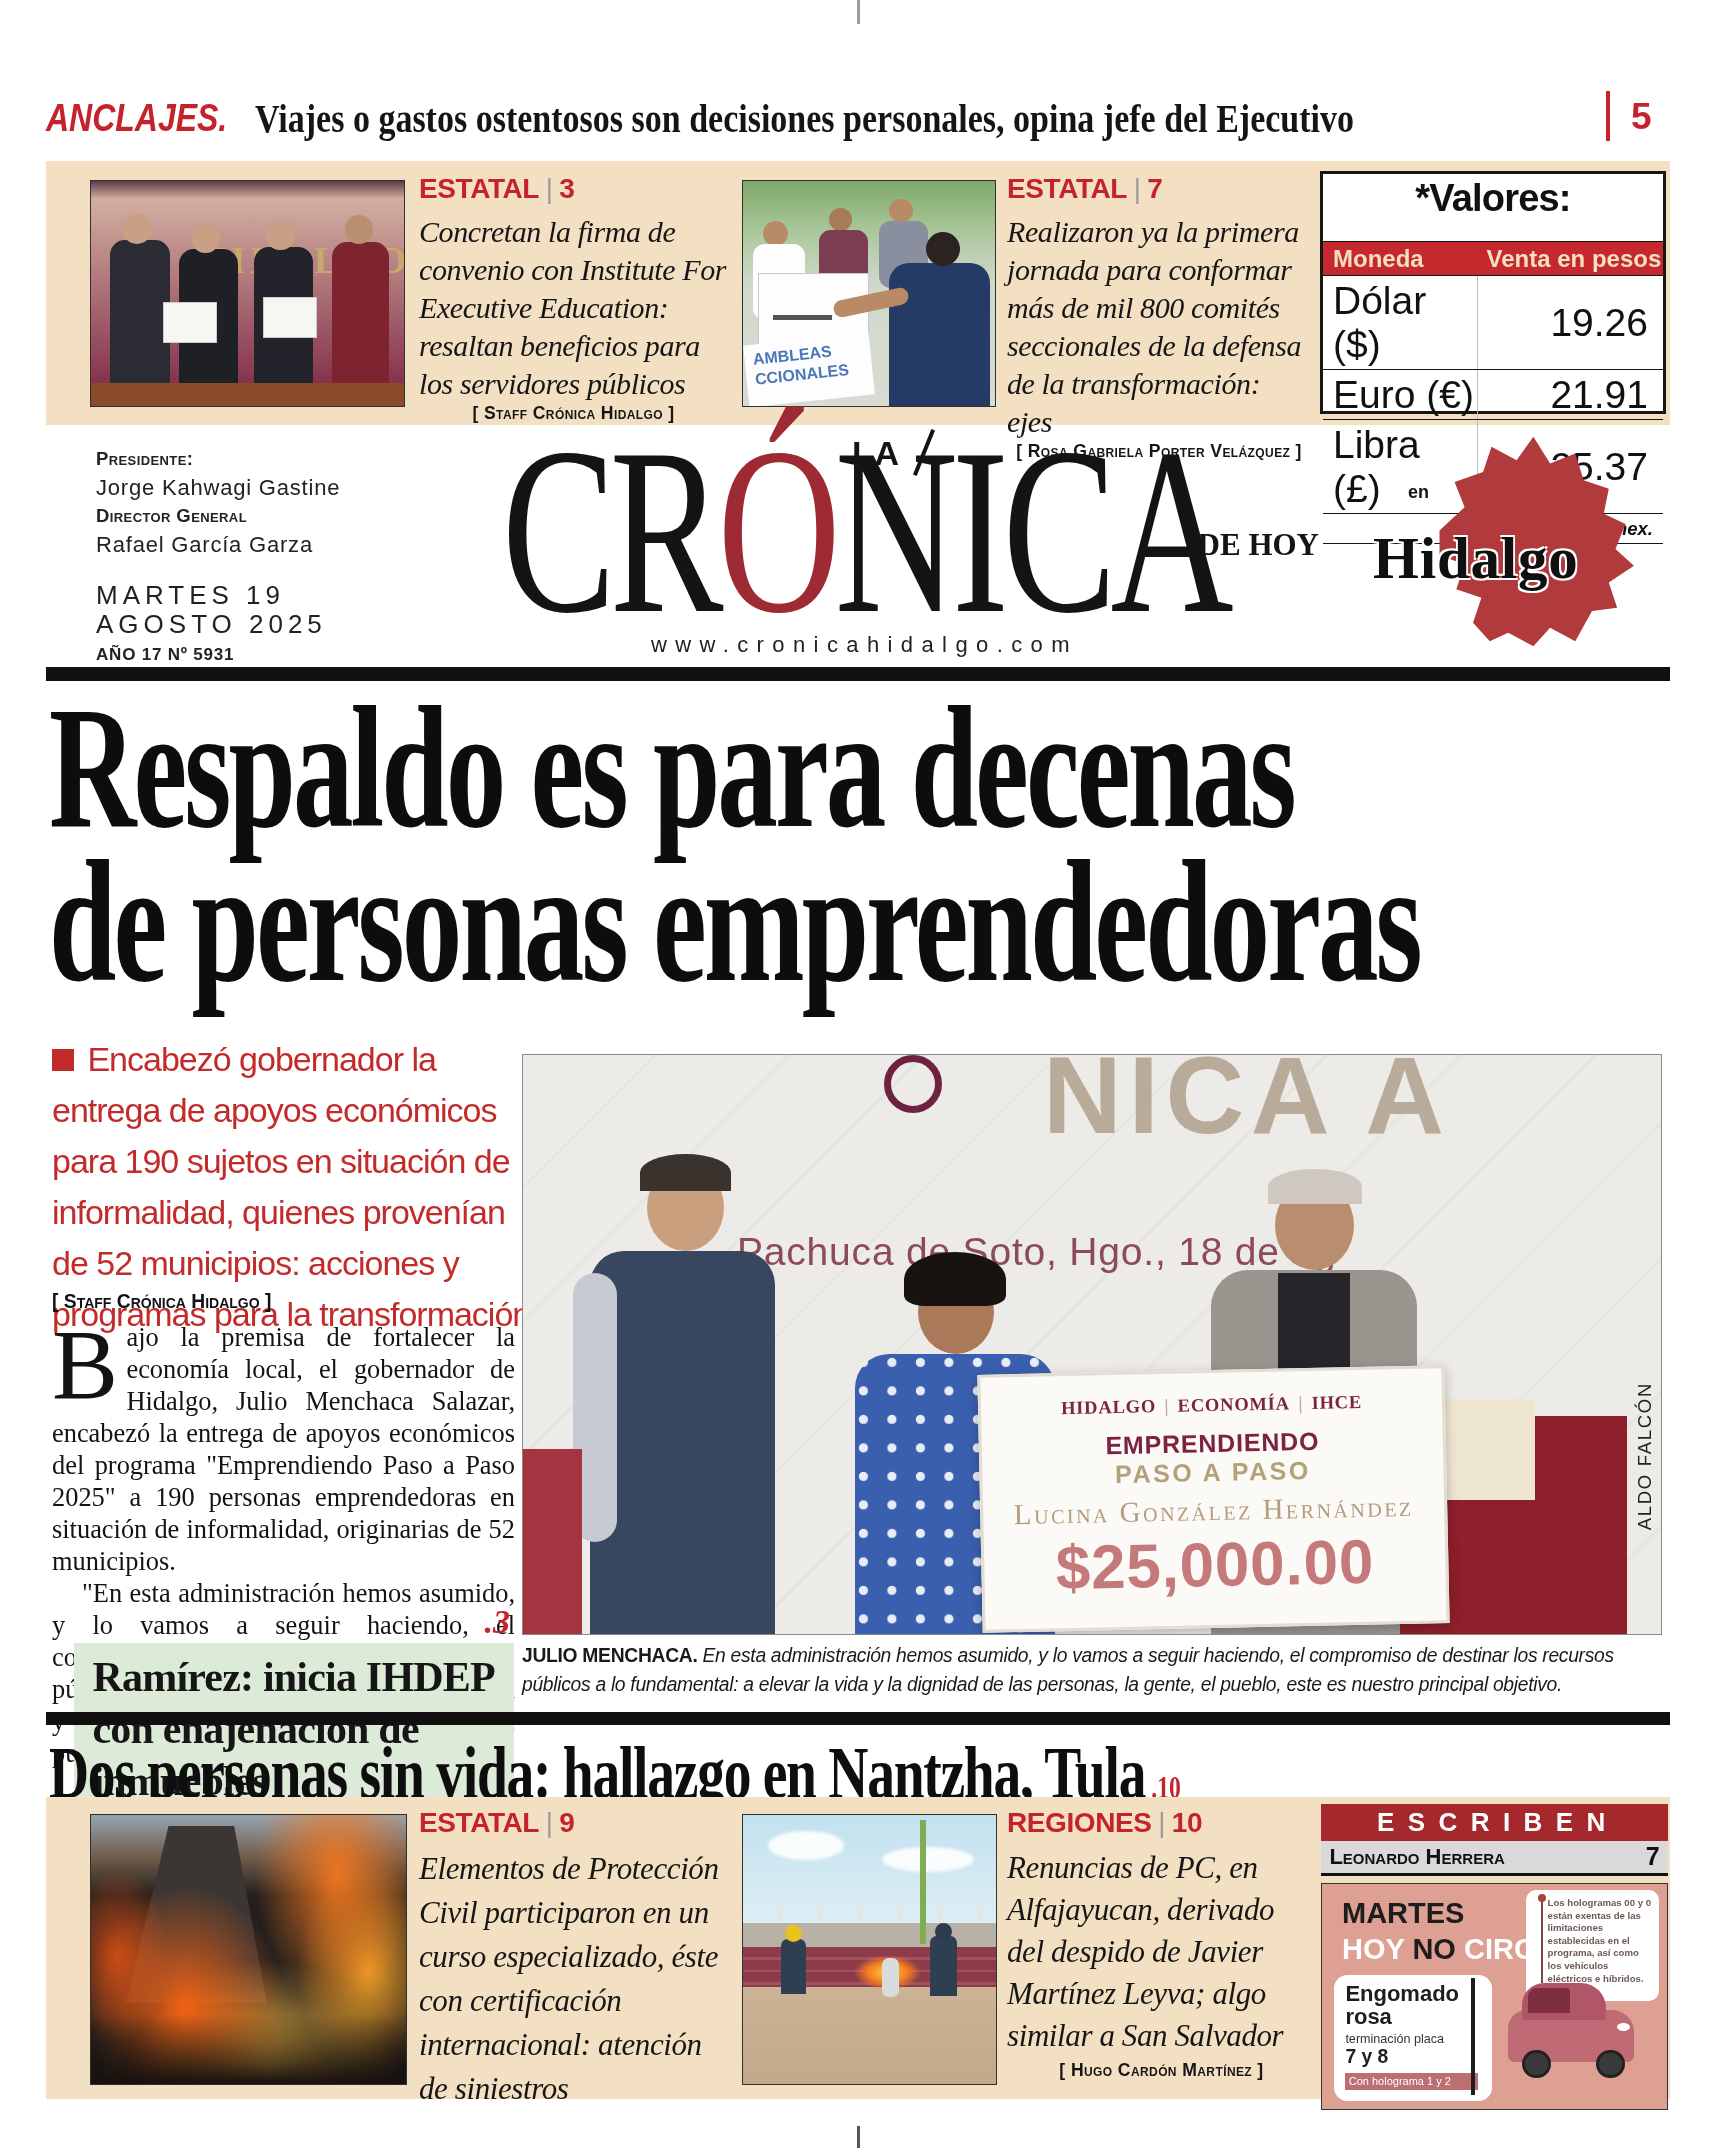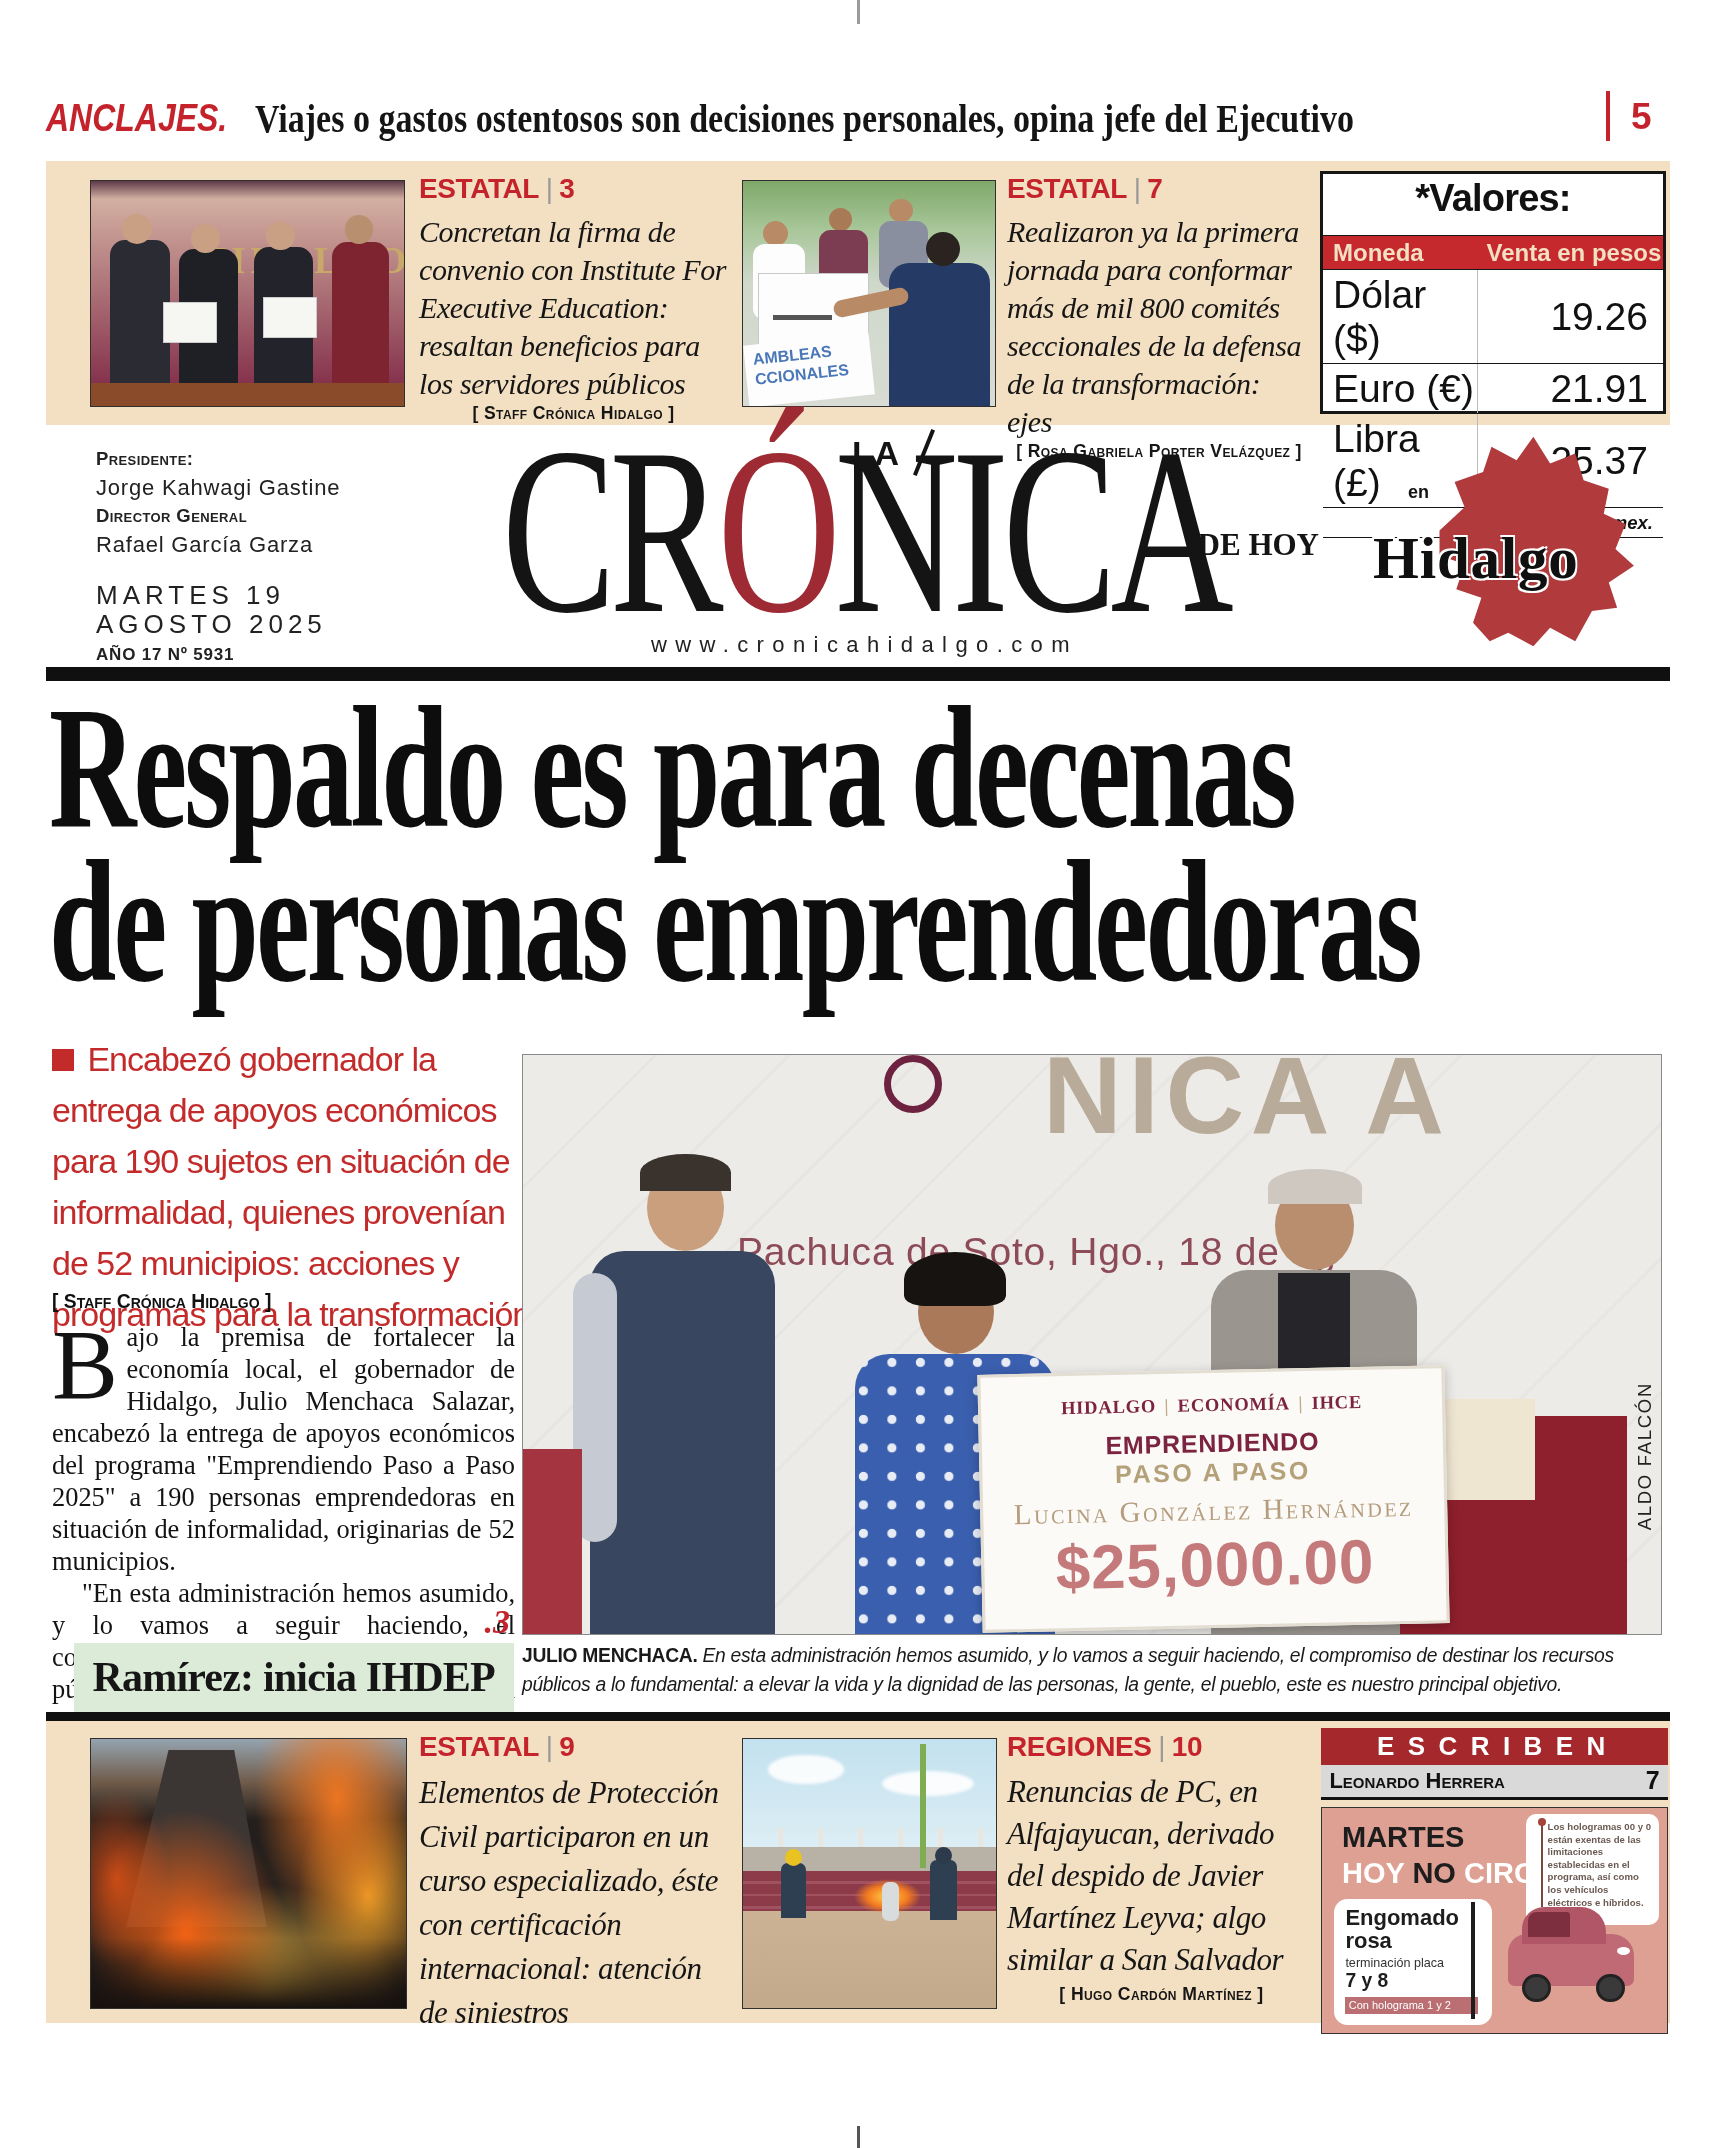--- a/index.html
+++ b/index.html
@@ -14,33 +14,33 @@
   
   #banner{left:46px;top:81px;width:1624px;height:74px;display:flex;align-items:center;}
   #banner .kicker{font-style:italic;font-weight:900;font-size:39px;color:#c5232b;transform:scaleX(.82);}
   #banner .bhead{font-family:"Liberation Serif",serif;font-weight:700;font-size:40px;color:#151515;transform:scaleX(.85);margin-left:-11.7px;}
   #banner .pbar{position:absolute;right:60px;top:10px;width:4.2px;height:50px;background:#c5232b;}
   #banner .pnum{position:absolute;right:18.5px;top:15px;font-weight:900;font-size:37px;color:#c5232b;}
 
   
   .band{background:#f3dfc2;}
   #band1{left:46px;top:161px;width:1624px;height:264px;}
-  #band2{left:46px;top:1721px;width:1624px;height:302px;}
+  #band2{left:46px;top:1797px;width:1624px;height:302px;}
   .photo{position:absolute;border:1.7px solid #31302e;overflow:hidden;background:#999;}
   .art{position:absolute;display:flex;flex-direction:column;}
   .sec-head{font-weight:900;font-size:28px;letter-spacing:-0.4px;color:#c5232b;}
   .sec-head .sep{color:#9a9a9a;font-weight:400;padding:0 6.7px;}
   .sec-head .pg{color:#c5232b;}
   .it-head{font-family:"Liberation Serif",serif;font-style:italic;font-size:30px;line-height:38px;color:#161616;margin-top:8.4px;letter-spacing:-0.4px;}
   .byline{font-weight:700;font-size:17.6px;text-align:center;font-variant:small-caps;letter-spacing:0.4px;color:#161616;}
 
   
   #valores{position:absolute;left:1274px;top:10px;width:346px;height:243px;background:#fff;border:3.4px solid #161616;box-sizing:border-box;}
   #valores .vtitle{text-align:center;font-weight:700;font-size:38px;padding-top:3.4px;letter-spacing:-0.8px;}
-  #valores .vhead{display:flex;background:#c5282d;color:#f3dfc2;font-weight:700;font-size:24px;margin-top:15px;border-top:1.7px solid #161616;border-bottom:1.7px solid #161616;}
+  #valores .vhead{display:flex;background:#c5282d;color:#f3dfc2;font-weight:700;font-size:24px;margin-top:21px;border-top:1.7px solid #161616;border-bottom:1.7px solid #161616;}
   #valores .vhead .c1{width:46%;padding:2.5px 0 2.5px 10px;}
   #valores .vhead .c2{width:54%;text-align:center;padding:2.5px 0;}
   .vrow{display:flex;font-size:39px;border-bottom:1.7px solid #161616;align-items:center;}
   .vrow .c1{width:46%;padding:2.5px 0 2.5px 10px;border-right:1.7px solid #bbb;}
   .vrow .c2{width:54%;text-align:right;padding:2.5px 15px 2.5px 0;}
   #valores .vsrc{text-align:right;font-weight:700;font-style:italic;font-size:18.5px;padding:3.4px 10px 0 0;border-bottom:1.7px solid #161616;height:25px;}
 
   
   #mh-left{left:96px;top:445px;width:277px;font-size:18.5px;line-height:28.5px;color:#222;}
   #mh-left .lbl{font-variant:small-caps;font-weight:700;letter-spacing:0.4px;}

